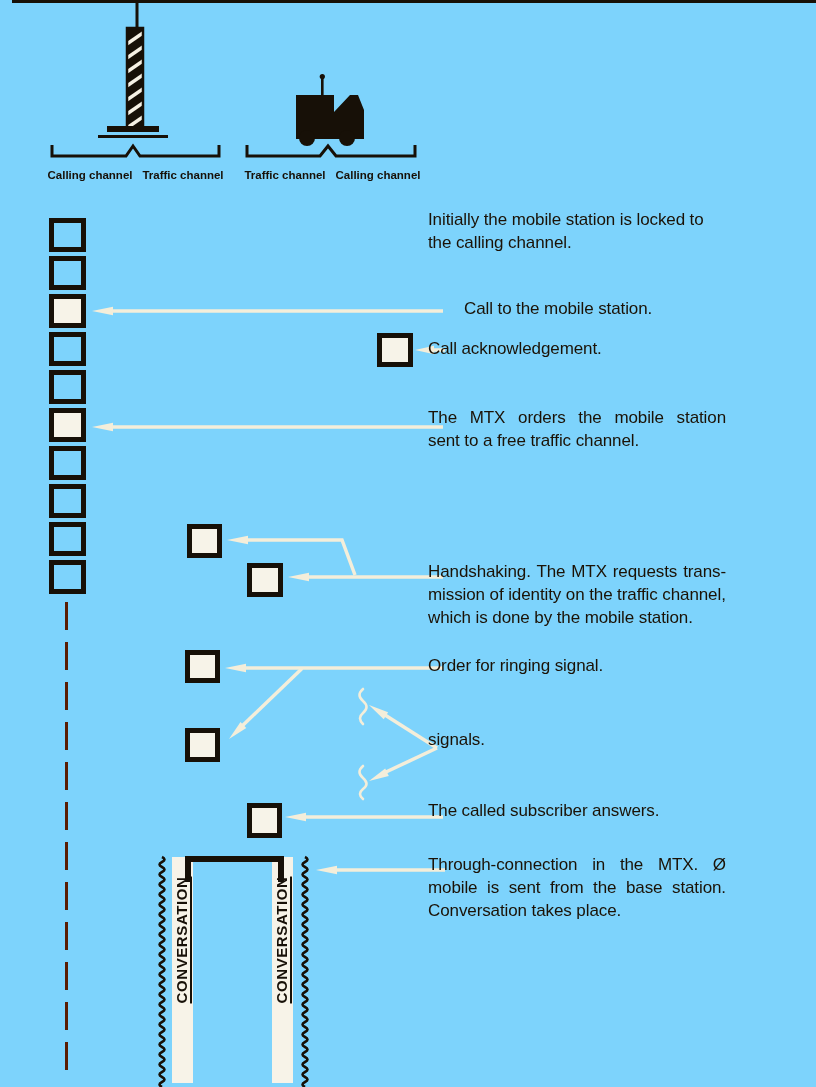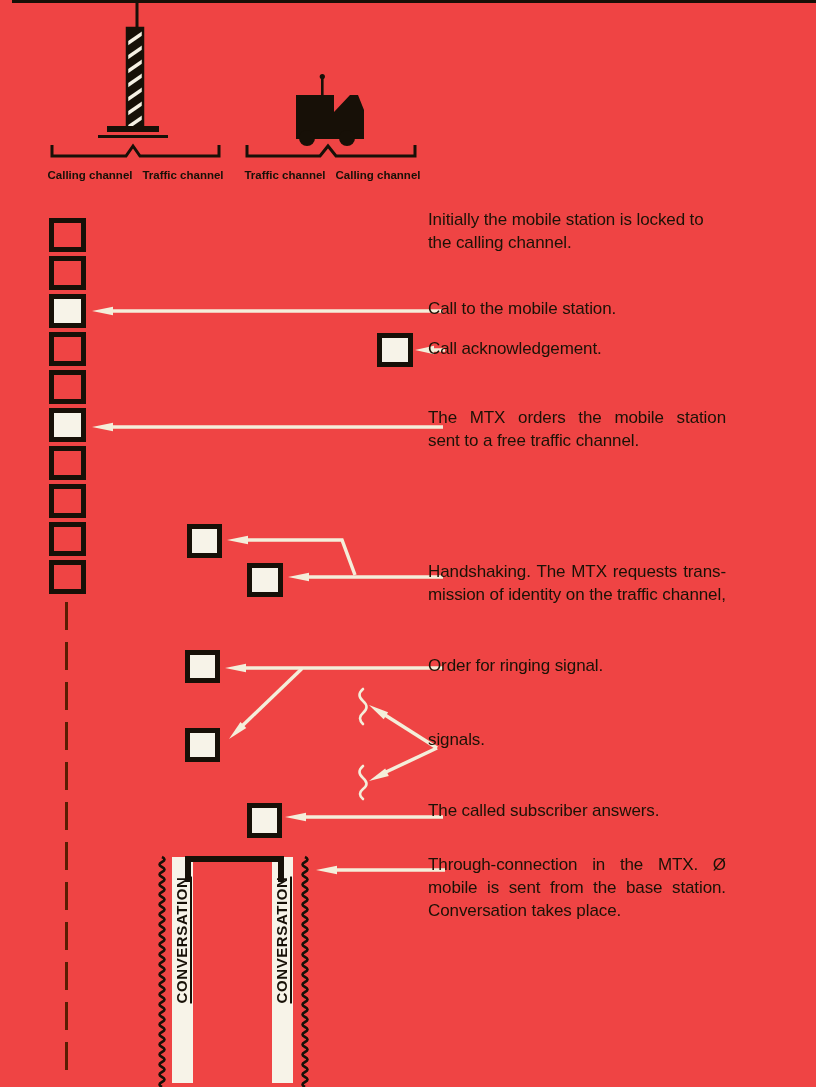--- a/index.html
+++ b/index.html
@@ -1,16 +1,16 @@
 <!DOCTYPE html>
 <html><head>
 <meta charset="utf-8">
 <style>
   html,body{margin:0;padding:0;background:#cc7a08;}
-  #canvas{position:relative;width:816px;height:1087px;background:#ef4444;overflow:hidden;
+  #canvas{position:relative;width:816px;height:1087px;background:#7dd3fc;overflow:hidden;
           font-family:"Liberation Sans",sans-serif;}
   #overlay{position:absolute;left:0;top:0;width:816px;height:1087px;}
   .sq{position:absolute;box-sizing:border-box;border:5px solid #171007;background:transparent;}
   .sq.white{background:#f7f3e8;}
   .ann{position:absolute;left:428px;width:298px;color:#1b1206;font-size:17px;line-height:23px;
        letter-spacing:-0.1px;}
   .ln{text-align:left;}
   .jl{text-align:justify;text-align-last:justify;}
   .chlabel{position:absolute;top:169px;font-size:11.5px;font-weight:bold;color:#171007;
            text-align:center;letter-spacing:0;}
@@ -134,33 +134,34 @@
   <div class="convlabel" style="left:107.5px;top:930px;">CONVERSATION</div>
   <div class="convlabel" style="left:207.5px;top:930px;">CONVERSATION</div>
   <div class="bracketbar" style="left:185px;top:856px;width:99px;height:6px;"></div>
   <div class="bracketbar" style="left:185px;top:856px;width:6px;height:26px;"></div>
   <div class="bracketbar" style="left:278px;top:856px;width:6px;height:26px;"></div>
 
   <div class="ann" style="top:208px;">
     <div class="ln">Initially the mobile station is locked to</div>
     <div class="ln">the calling channel.</div>
   </div>
-  <div class="ann" style="top:297px;">
+  <div class="ann" style="top:297px;margin-left:36px;">
     <div class="ln">Call to the mobile station.</div>
   </div>
   <div class="ann" style="top:337px;">
     <div class="ln">Call acknowledgement.</div>
   </div>
   <div class="ann" style="top:406px;">
     <div class="ln jl">The MTX orders the mobile station</div>
     <div class="ln">sent to a free traffic channel.</div>
   </div>
   <div class="ann" style="top:560px;">
     <div class="ln jl">Handshaking. The MTX requests trans-</div>
     <div class="ln">mission of identity on the traffic channel,</div>
+    <div class="ln">which is done by the mobile station.</div>
   </div>
   <div class="ann" style="top:654px;">
     <div class="ln">Order for ringing signal.</div>
   </div>
   <div class="ann" style="top:728px;">
     <div class="ln">signals.</div>
   </div>
   <div class="ann" style="top:799px;">
     <div class="ln">The called subscriber answers.</div>
   </div>

